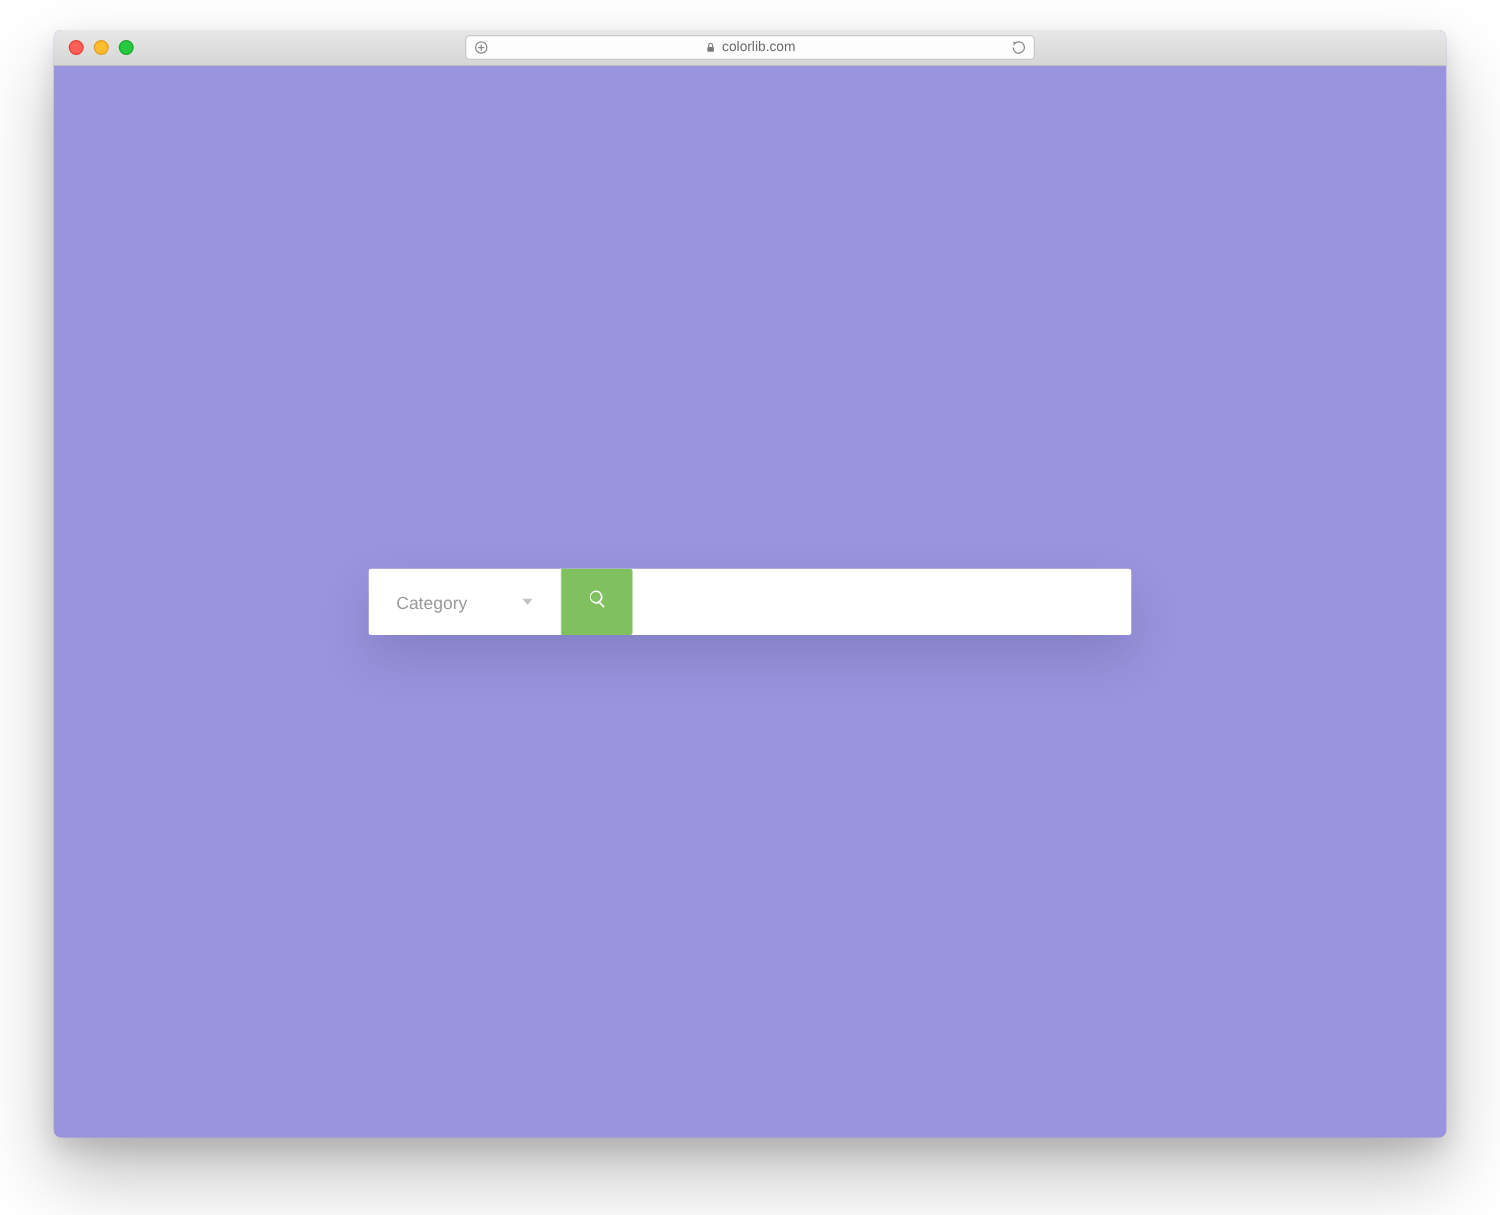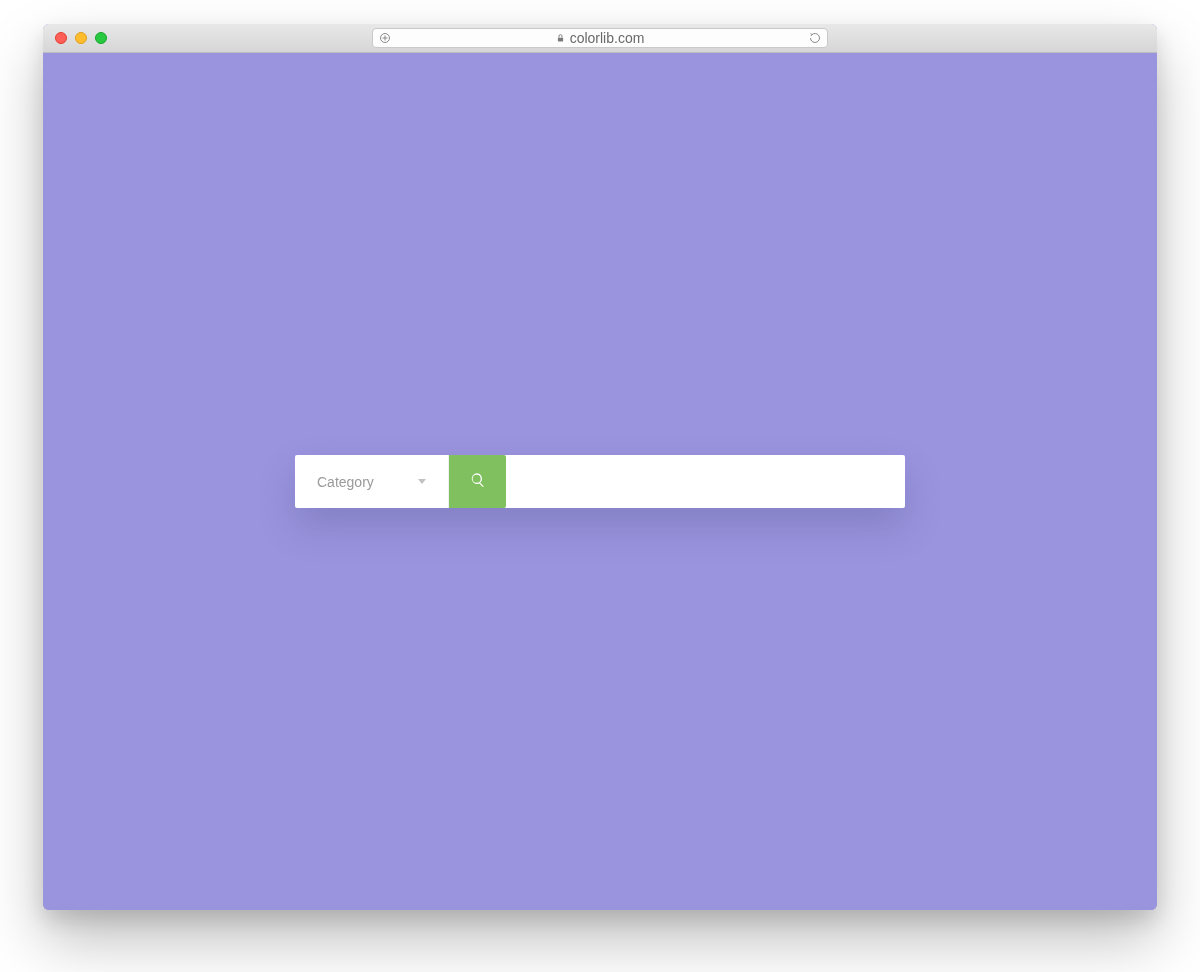--- a/index.html
+++ b/index.html
@@ -47,21 +47,21 @@
     transform: translateX(-50%);
     width: 456px;
     height: 20px;
     background: #fdfdfd;
     border: 1px solid #c9c9c9;
     border-radius: 4px;
     display: flex;
     align-items: center;
     justify-content: center;
     gap: 6px;
-    font-size: 14px;
+    font-size: 11px;
     color: #6a6a6a;
   }
   .addr-wrap .left-icon, .addr-wrap .reload-icon {
     position: absolute;
     top: 50%;
     transform: translateY(-50%);
     color: #8a8a8a;
     display: flex;
     align-items: center;
   }

